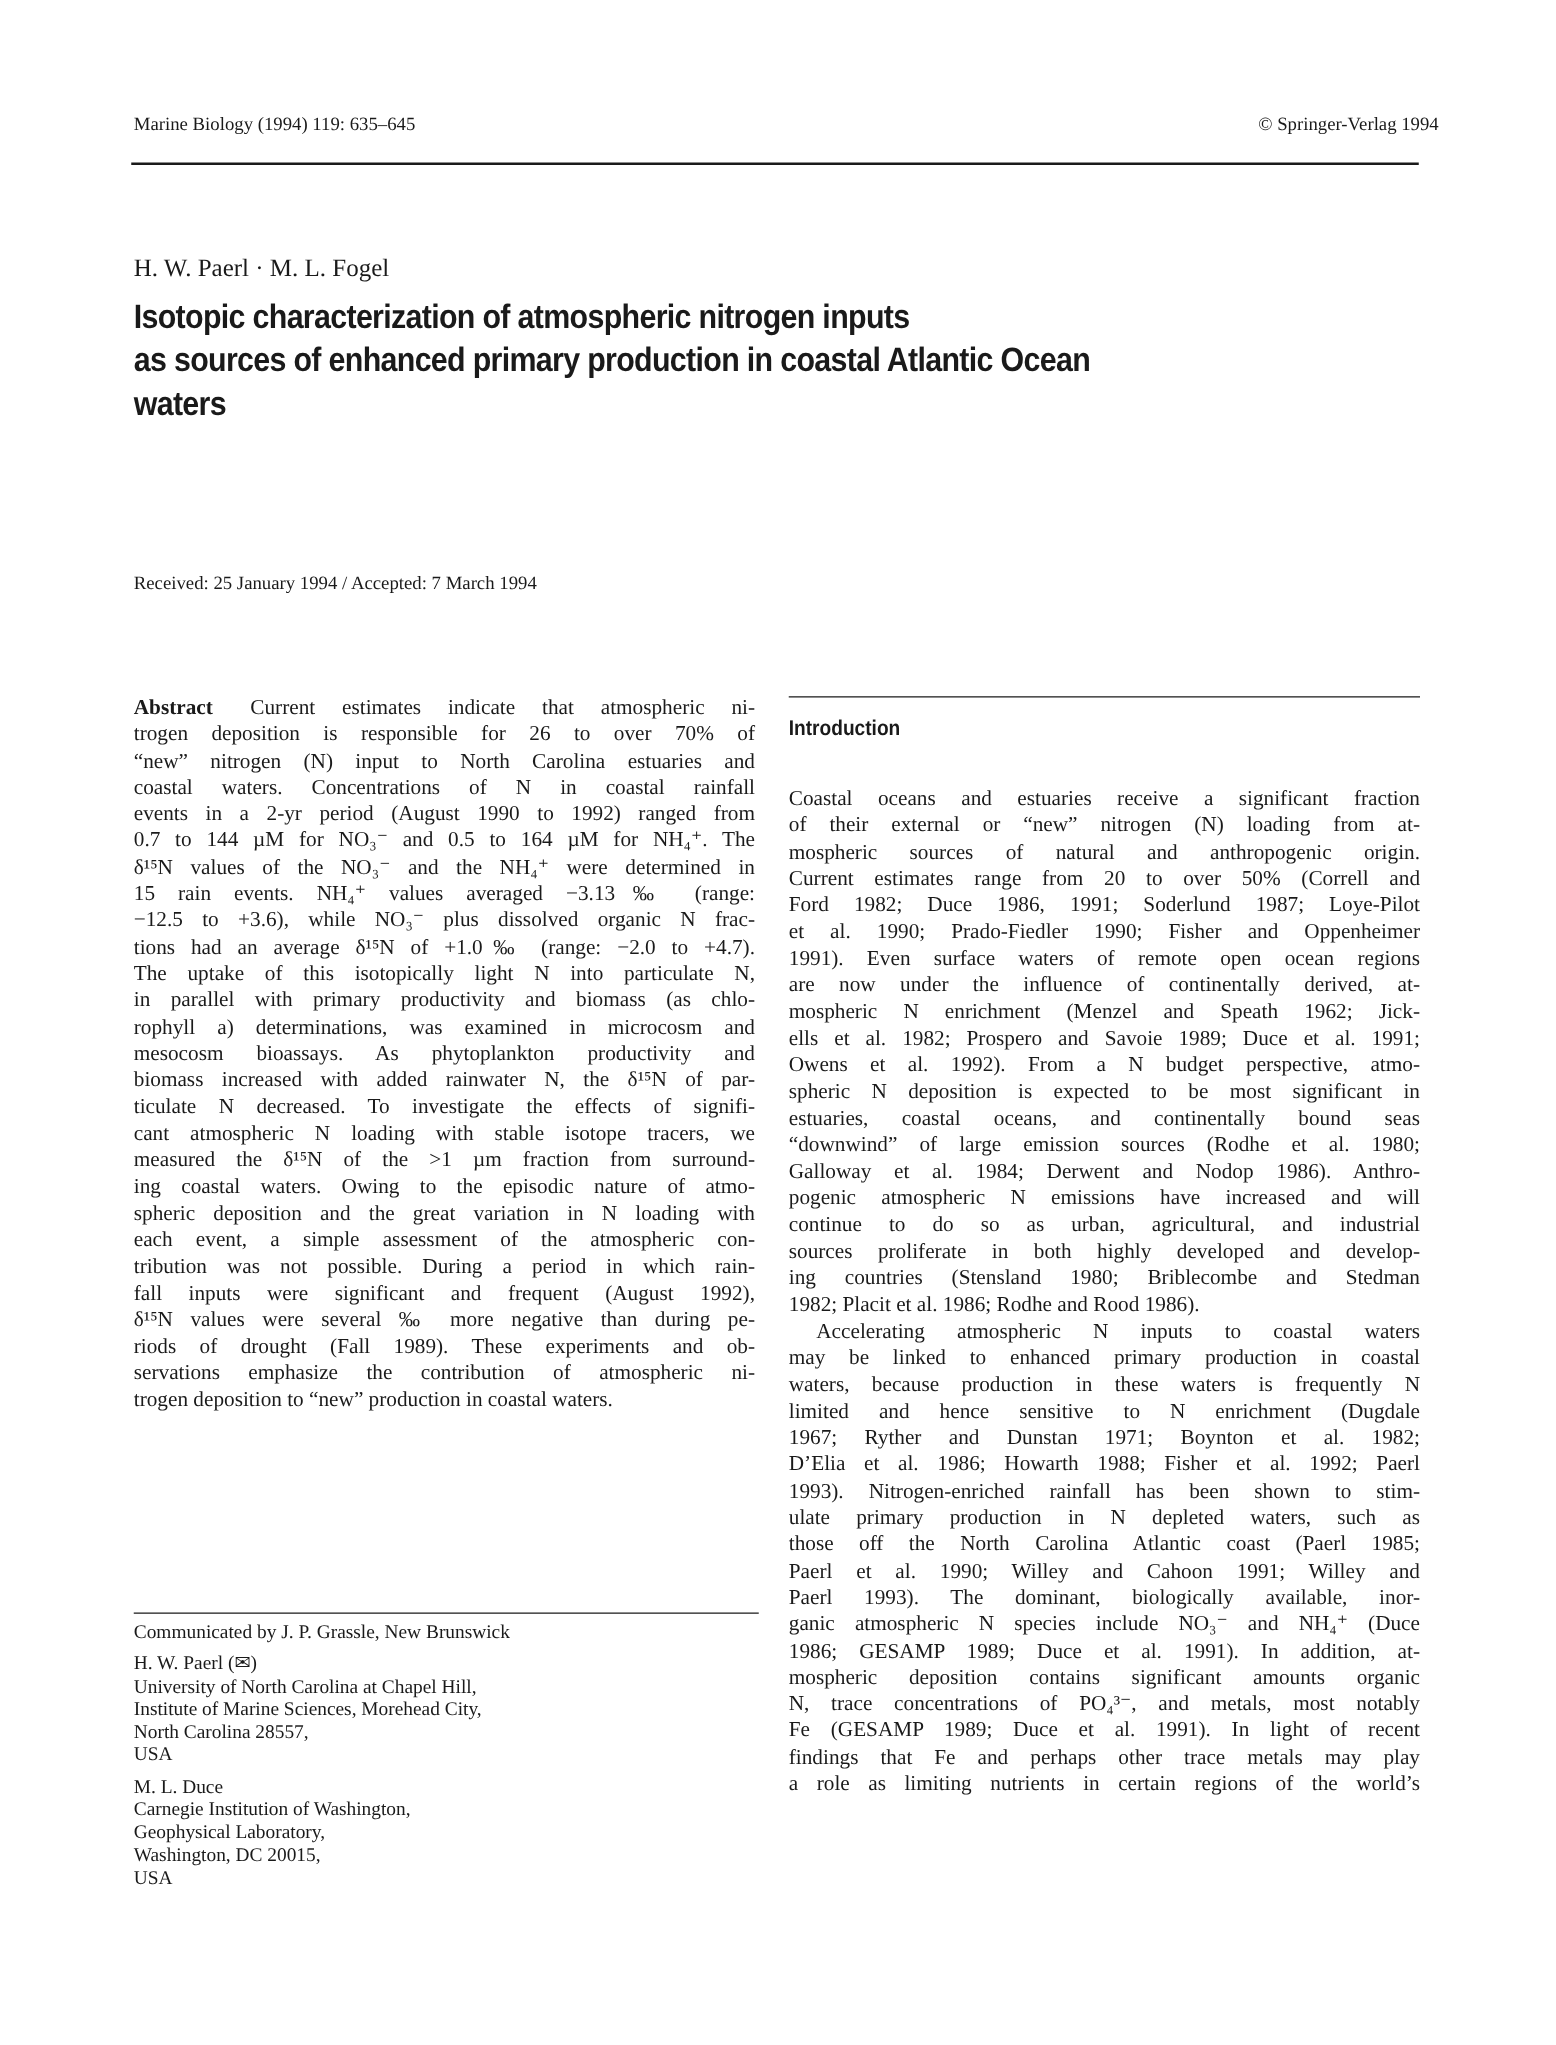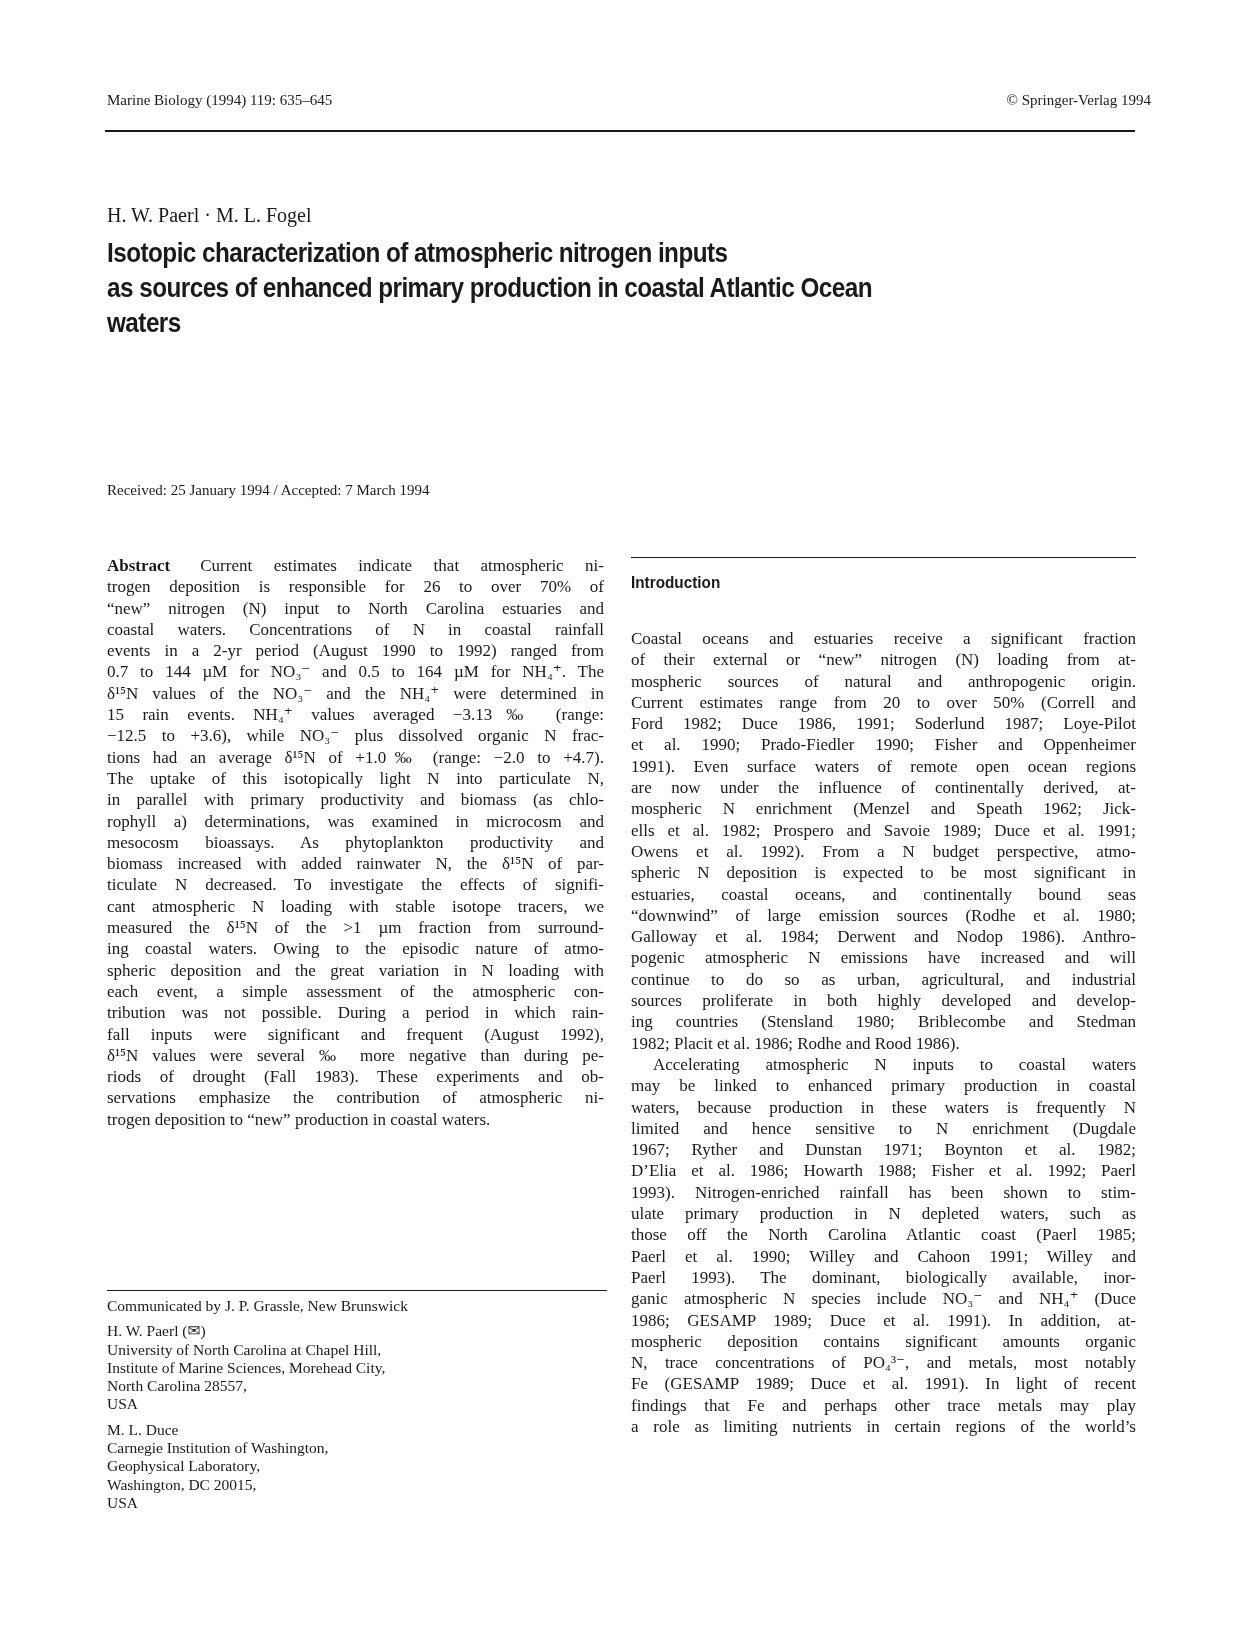--- a/index.html
+++ b/index.html
@@ -8,21 +8,21 @@
   .abs { position: absolute; }
   .running-head { top: 92px; font-size: 15px; }
   #rh-left { left: 107px; }
   #rh-right { right: 94px; }
   .rule-top { left: 105px; top: 130px; width: 1030px; height: 2px; background: #1a1a1a; }
   .authors { left: 107px; top: 204px; font-size: 20px; }
   .title { left: 107px; top: 236px; width: 980px; font-family: "Liberation Sans", "DejaVu Sans", sans-serif;
            font-weight: bold; font-size: 27px; line-height: 34px; letter-spacing: -0.6px; transform: scaleX(0.9);
            transform-origin: left top; white-space: nowrap; }
   .title div { height: 35px; }
-  .received { left: 107px; top: 482px; font-size: 15px; text-align: right; }
+  .received { left: 107px; top: 459px; font-size: 15px; text-align: right; }
   .col { position: absolute; font-size: 17px; line-height: 21.3px; }
   .col .ln { white-space: nowrap; text-align: justify; text-align-last: justify; height: 21.3px; }
   .col .ln.last { text-align-last: left; }
   .col .ln.indent { text-indent: 22px; }
   #abstract { left: 107px; top: 555px; width: 497px; }
   #intro-body { left: 631px; top: 628px; width: 505px; }
   .kw { font-weight: bold; }
   .rule-intro { left: 631px; top: 557px; width: 505px; height: 1px; background: #1a1a1a; }
   .intro-head { left: 631px; top: 573px; font-family: "Liberation Sans", "DejaVu Sans", sans-serif; font-weight: bold;
                 font-size: 17px; transform: scaleX(0.9); transform-origin: left top; }
@@ -63,21 +63,21 @@
     <div class="ln">biomass increased with added rainwater N, the δ¹⁵N of par-</div>
     <div class="ln">ticulate N decreased. To investigate the effects of signifi-</div>
     <div class="ln">cant atmospheric N loading with stable isotope tracers, we</div>
     <div class="ln">measured the δ¹⁵N of the &gt;1 µm fraction from surround-</div>
     <div class="ln">ing coastal waters. Owing to the episodic nature of atmo-</div>
     <div class="ln">spheric deposition and the great variation in N loading with</div>
     <div class="ln">each event, a simple assessment of the atmospheric con-</div>
     <div class="ln">tribution was not possible. During a period in which rain-</div>
     <div class="ln">fall inputs were significant and frequent (August 1992),</div>
     <div class="ln">δ¹⁵N values were several ‰ more negative than during pe-</div>
-    <div class="ln">riods of drought (Fall 1983). These experiments and ob-</div>
+    <div class="ln">riods of drought (Fall 1989). These experiments and ob-</div>
     <div class="ln">servations emphasize the contribution of atmospheric ni-</div>
     <div class="ln last">trogen deposition to “new” production in coastal waters.</div>
   </div>
 
 <div class="abs rule-foot"></div>
 <div class="abs footnotes">
   <div class="blk">Communicated by J. P. Grassle, New Brunswick</div>
   <div class="blk">
     <div>H. W. Paerl (✉)</div>
     <div>University of North Carolina at Chapel Hill,</div>

